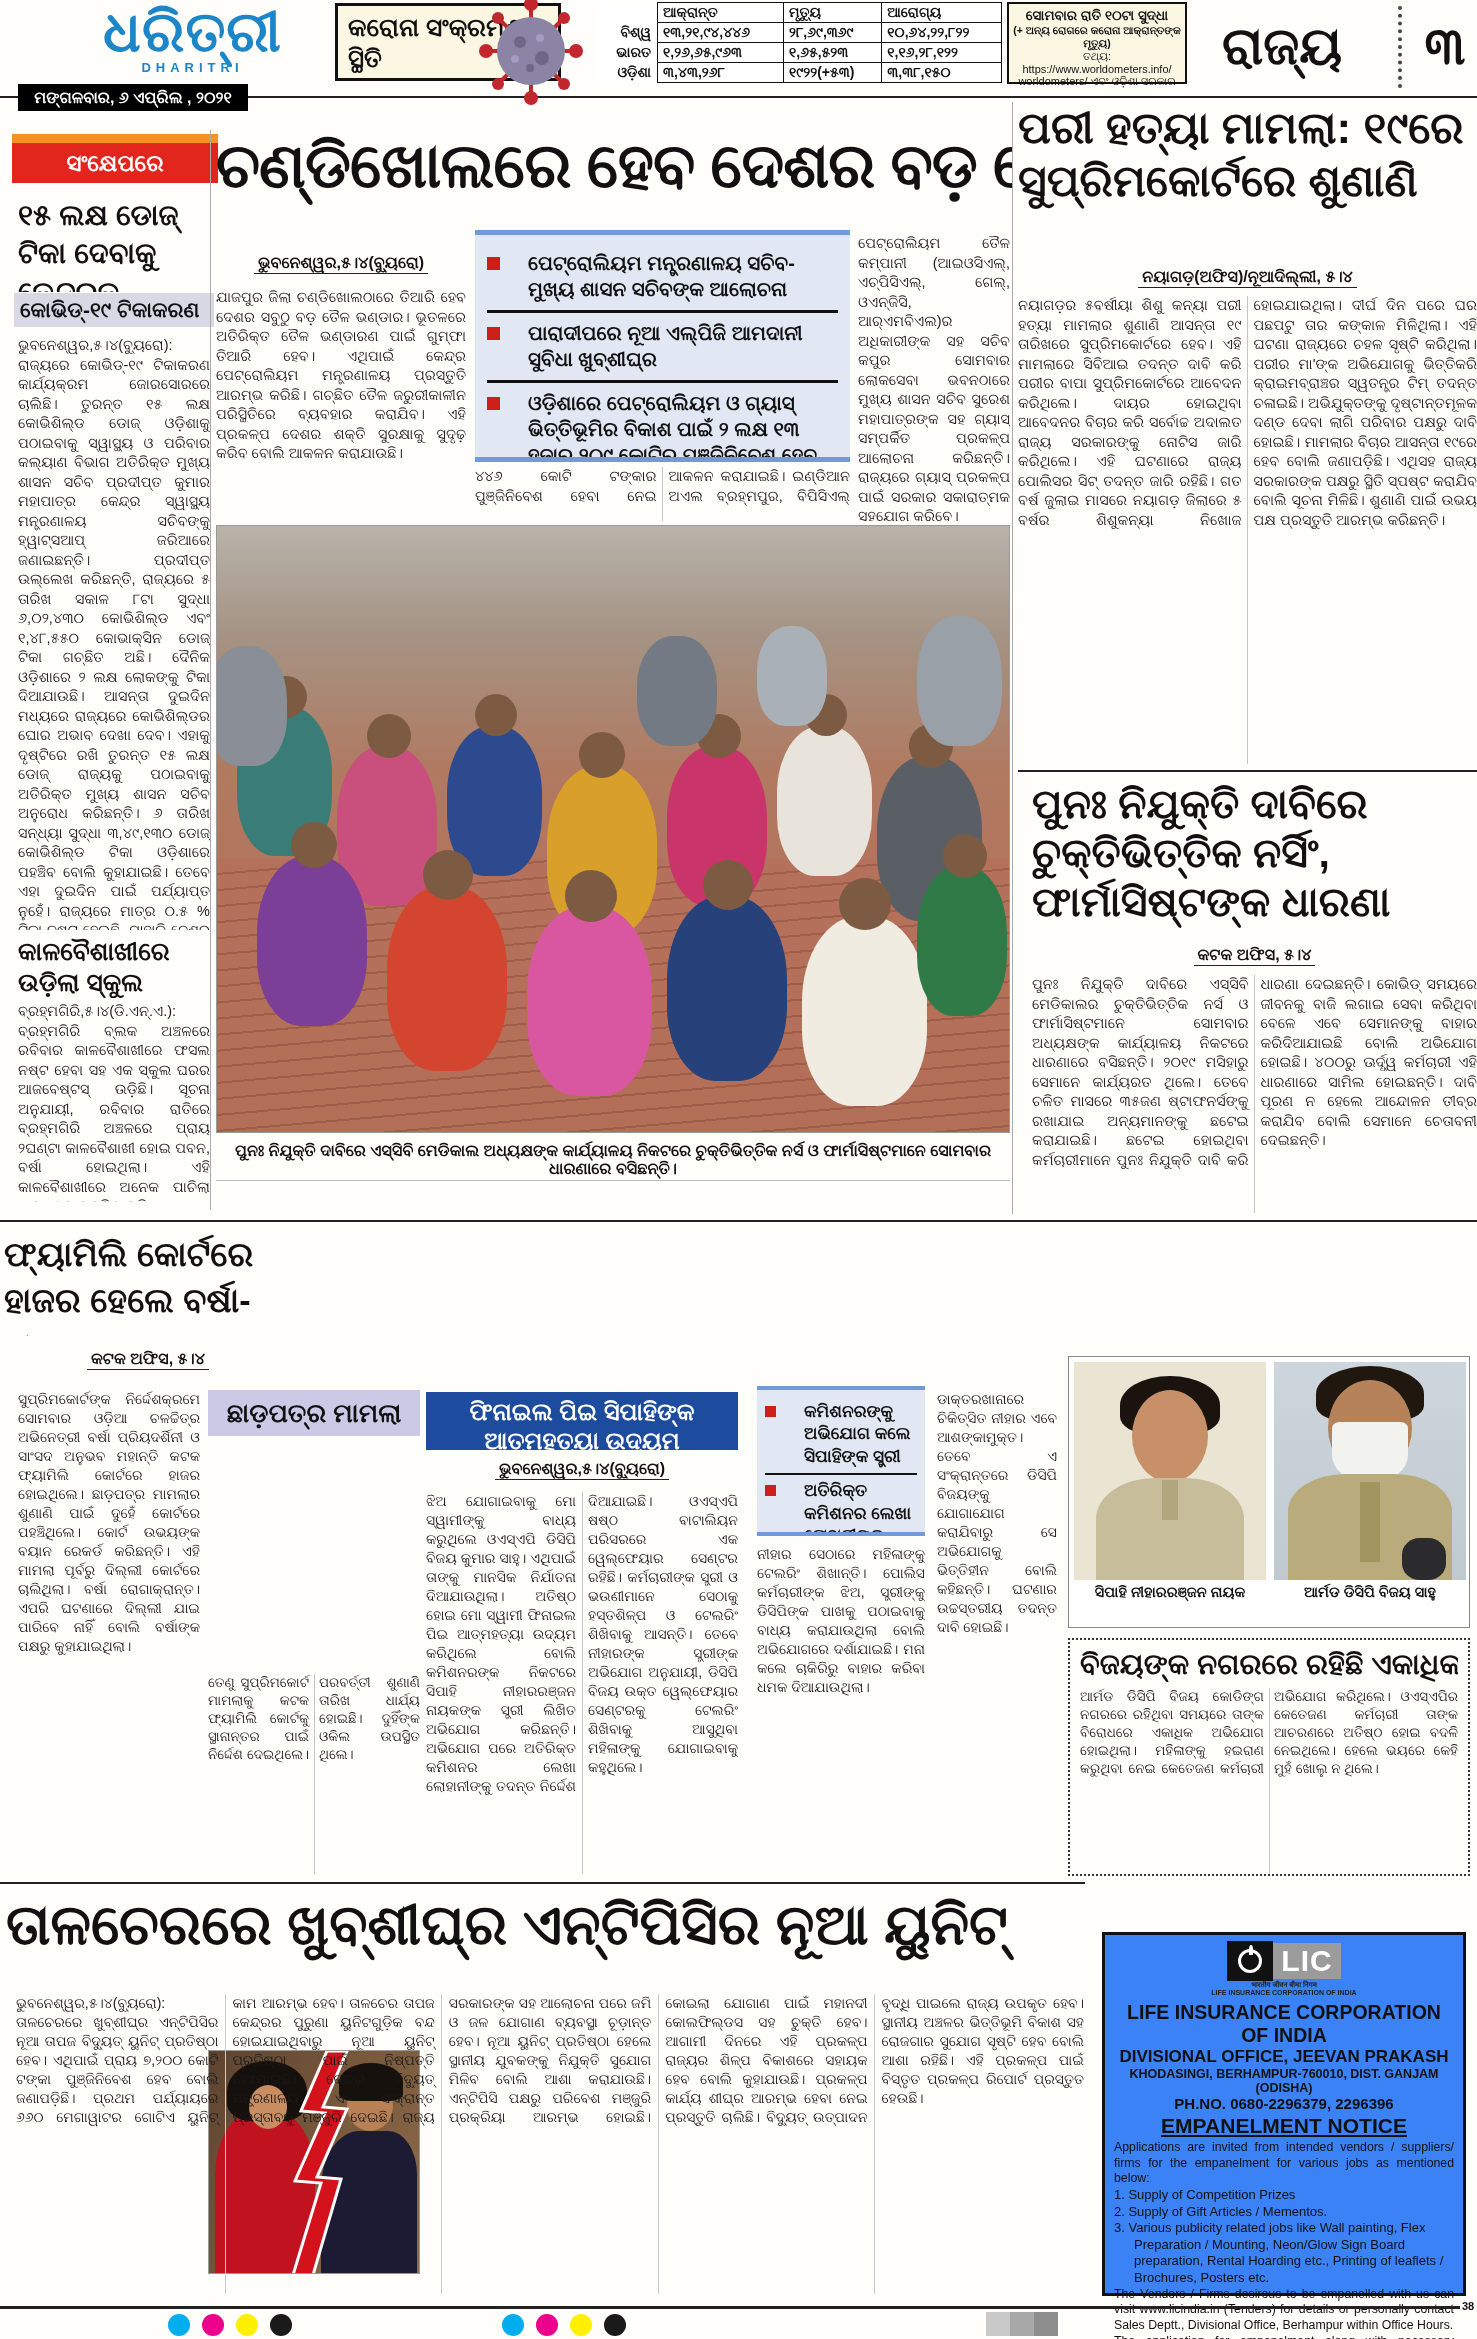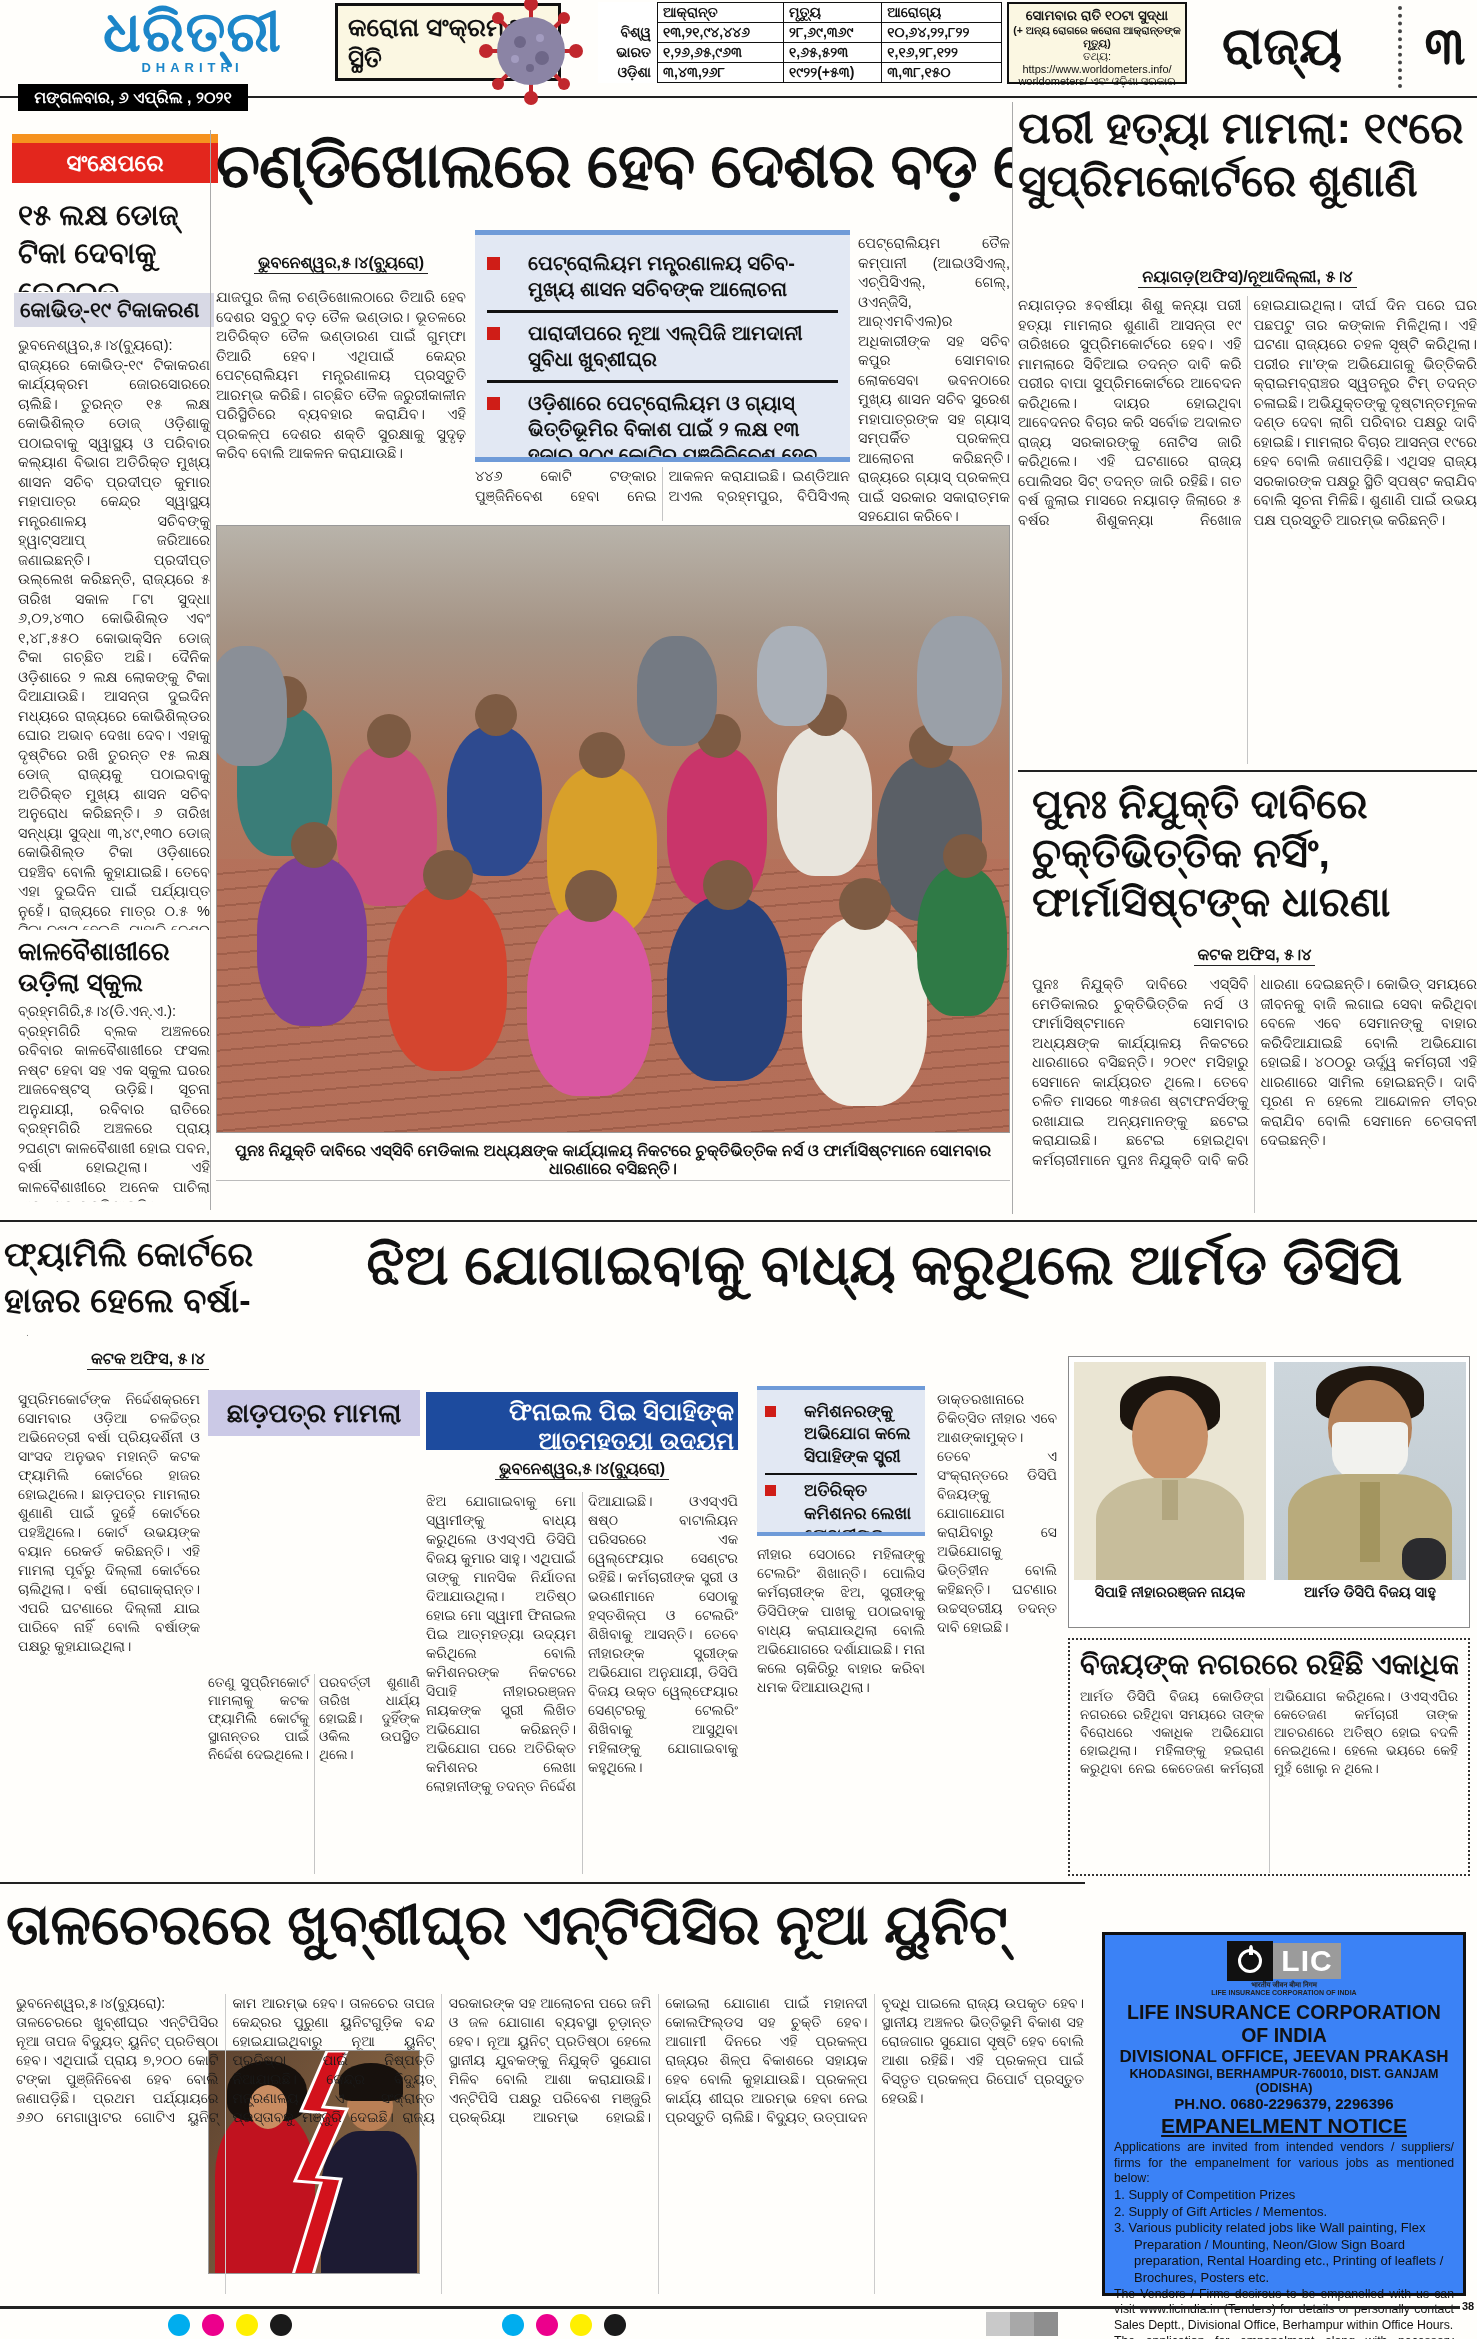--- a/index.html
+++ b/index.html
@@ -43,21 +43,21 @@
   .sq { width:13px; height:13px; background:#cf1d17; display:inline-block; margin:7px 8px 0 0; flex:0 0 13px; }
   .caption { font-size:16px; font-weight:bold; text-align:center; }
 
   
   .rt-h { font-size:44px; font-weight:800; line-height:1.2; }
   .two-col { column-count:2; column-gap:12px; column-rule:1px solid #c5c5c5; }
 
   
   .fam-h { font-size:34px; font-weight:800; line-height:1.35; }
   .big-h { font-size:56px; font-weight:800; white-space:nowrap; }
-  .blue-bar { background:#1d4b9e; color:#fff; font-size:24px; font-weight:800; text-align:right; line-height:1.2; padding:6px 4px; }
+  .blue-bar { background:#1d4b9e; color:#fff; font-size:24px; font-weight:800; text-align:center; line-height:1.2; padding:6px 4px; }
   .lav-box { background:#cbc9e6; font-size:26px; font-weight:800; text-align:center; line-height:46px; }
   .bullet-box2 { background:#e2e8f3; border-top:4px solid #6f9bd8; border-bottom:4px solid #6f9bd8; padding:6px 8px; }
   .bullet-box2 .bullet-item { font-size:17px; padding:5px 0; }
   .bullet-box2 .bullet-item + .bullet-item { border-top:2.5px solid #111; }
   .photo-frame { border:1px solid #888; background:#fff; padding:5px; }
   .pcaption { font-size:14.5px; font-weight:bold; text-align:center; margin-top:4px; }
   .dot-box { border:2.5px dotted #333; padding:8px 10px; }
   .dot-h { font-size:29px; font-weight:800; text-align:center; white-space:nowrap; overflow:hidden; }
 
   
@@ -272,21 +272,20 @@
     <div class="abs phead" style="left:40px;top:34px;width:38px;height:44px;background:#c98d62"></div>
     <div class="abs" style="left:112px;top:80px;width:96px;height:144px;background:#1d1b33;border-radius:40% 30% 0 0"></div>
     <div class="abs phead" style="left:138px;top:30px;width:46px;height:50px;background:#b97f55"></div>
     <div class="abs" style="left:130px;top:12px;width:64px;height:38px;background:#17110d;border-radius:50% 50% 20% 20%"></div>
     <svg class="abs" style="left:0;top:0" width="212" height="224" viewBox="0 0 212 224">
       <polygon points="118,0 92,60 116,62 86,130 112,132 84,224 104,224 132,128 108,126 138,58 114,56 138,0" fill="#d3121c" stroke="#fff" stroke-width="3"></polygon>
     </svg>
   </div>
   <div class="abs jtext two-col" style="left:208px;top:1674px;width:212px;height:200px;font-size:13.5px;line-height:18px;column-gap:10px">ତେଣୁ ସୁପ୍ରିମକୋର୍ଟ ମାମଲାକୁ କଟକ ଫ୍ୟାମିଲି କୋର୍ଟକୁ ସ୍ଥାନାନ୍ତର ପାଇଁ ନିର୍ଦ୍ଦେଶ ଦେଇଥିଲେ। ପରବର୍ତ୍ତୀ ଶୁଣାଣି ତାରିଖ ଧାର୍ଯ୍ୟ ହୋଇଛି। ଦୁହିଁଙ୍କ ଓକିଲ ଉପସ୍ଥିତ ଥିଲେ।</div>
 
-  <div class="abs big-h" style="left:292px;top:1232px;width:1185px;height:100px;overflow:hidden;text-align:center">ଝିଅ ଯୋଗାଇବାକୁ ବାଧ୍ୟ କରୁଥିଲେ ଆର୍ମଡ ଡିସିପି</div>
 
   <div class="abs blue-bar" style="left:426px;top:1392px;width:312px;height:58px;overflow:hidden">ଫିନାଇଲ ପିଇ ସିପାହିଙ୍କ ଆତ୍ମହତ୍ୟା ଉଦ୍ୟମ</div>
   <div class="abs byline" style="left:426px;top:1460px;width:312px"><span>ଭୁବନେଶ୍ୱର,୫।୪(ବ୍ୟୁରୋ)</span></div>
   <div class="abs jtext two-col" style="left:426px;top:1492px;width:312px;height:382px;font-size:14px;line-height:19px">ଝିଅ ଯୋଗାଇବାକୁ ମୋ ସ୍ୱାମୀଙ୍କୁ ବାଧ୍ୟ କରୁଥିଲେ ଓଏସ୍‌ଏପି ଡିସିପି ବିଜୟ କୁମାର ସାହୁ। ଏଥିପାଇଁ ତାଙ୍କୁ ମାନସିକ ନିର୍ଯାତନା ଦିଆଯାଉଥିଲା। ଅତିଷ୍ଠ ହୋଇ ମୋ ସ୍ୱାମୀ ଫିନାଇଲ ପିଇ ଆତ୍ମହତ୍ୟା ଉଦ୍ୟମ କରିଥିଲେ ବୋଲି କମିଶନରଙ୍କ ନିକଟରେ ସିପାହି ନୀହାରରଞ୍ଜନ ନାୟକଙ୍କ ସ୍ତ୍ରୀ ଲିଖିତ ଅଭିଯୋଗ କରିଛନ୍ତି। ଅଭିଯୋଗ ପରେ ଅତିରିକ୍ତ କମିଶନର ଲେଖା ଲୋହାନୀଙ୍କୁ ତଦନ୍ତ ନିର୍ଦ୍ଦେଶ ଦିଆଯାଇଛି। ଓଏସ୍‌ଏପି ଷଷ୍ଠ ବାଟାଲିୟନ ପରିସରରେ ଏକ ୱେଲ୍‌ଫେୟାର ସେଣ୍ଟର ରହିଛି। କର୍ମଚାରୀଙ୍କ ସ୍ତ୍ରୀ ଓ ଭଉଣୀମାନେ ସେଠାକୁ ହସ୍ତଶିଳ୍ପ ଓ ଟେଲରିଂ ଶିଖିବାକୁ ଆସନ୍ତି। ତେବେ ନୀହାରଙ୍କ ସ୍ତ୍ରୀଙ୍କ ଅଭିଯୋଗ ଅନୁଯାୟୀ, ଡିସିପି ବିଜୟ ଉକ୍ତ ୱେଲ୍‌ଫେୟାର ସେଣ୍ଟରକୁ ଟେଲରିଂ ଶିଖିବାକୁ ଆସୁଥିବା ମହିଳାଙ୍କୁ ଯୋଗାଇବାକୁ କହୁଥିଲେ।</div>
 
   <div class="abs bullet-box2" style="left:757px;top:1386px;width:168px;height:150px;overflow:hidden">
     <div class="bullet-item">
         <span class="sq" style="width:11px;height:11px;flex:0 0 11px;margin-top:5px"></span>
         <span>କମିଶନରଙ୍କୁ ଅଭିଯୋଗ କଲେ ସିପାହିଙ୍କ ସ୍ତ୍ରୀ</span>
       </div>

